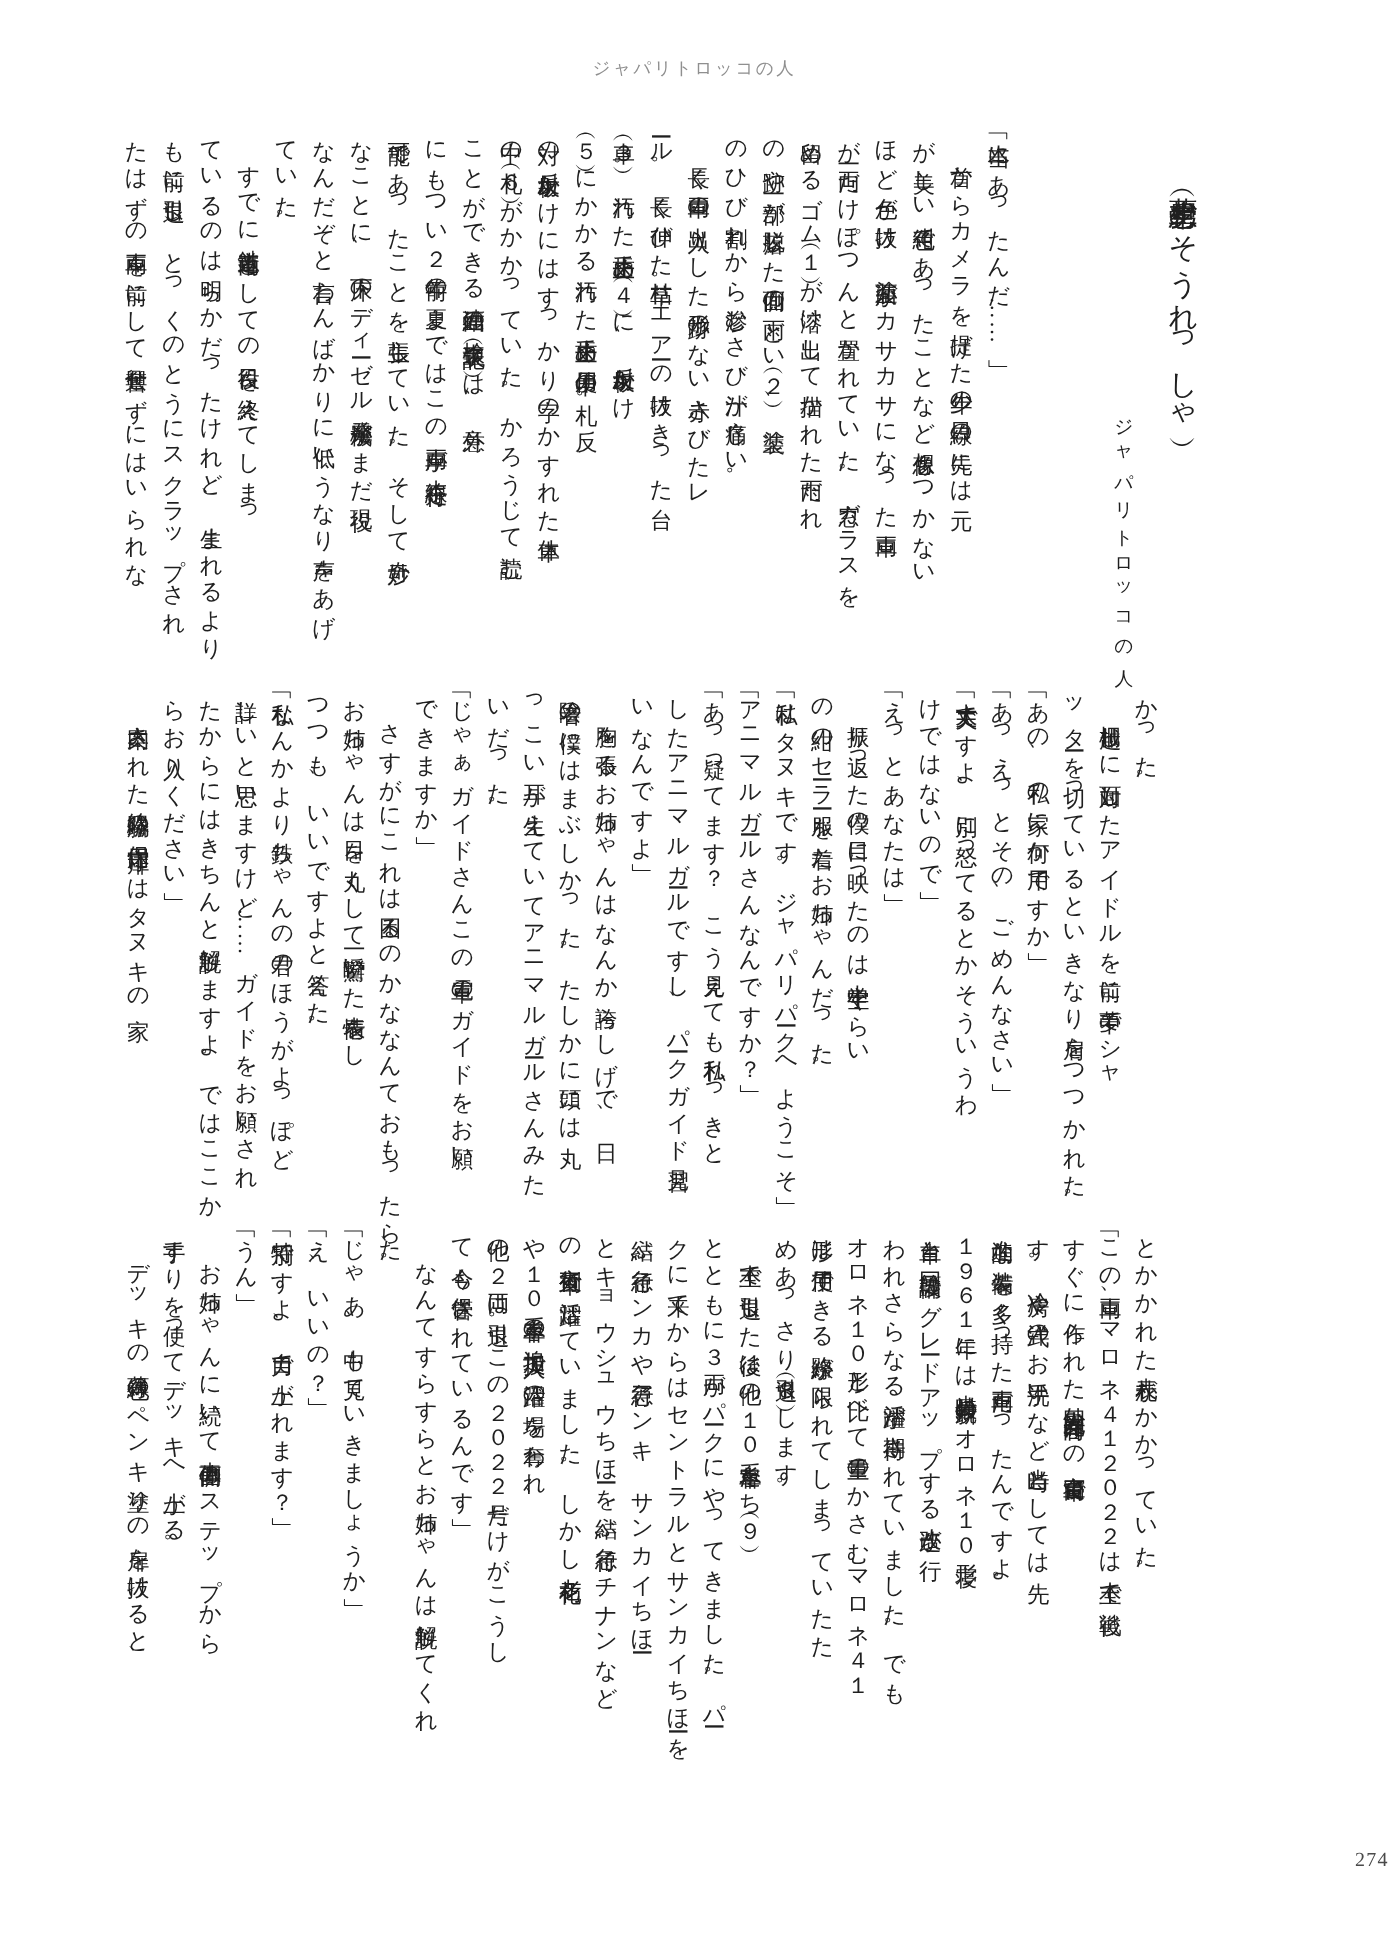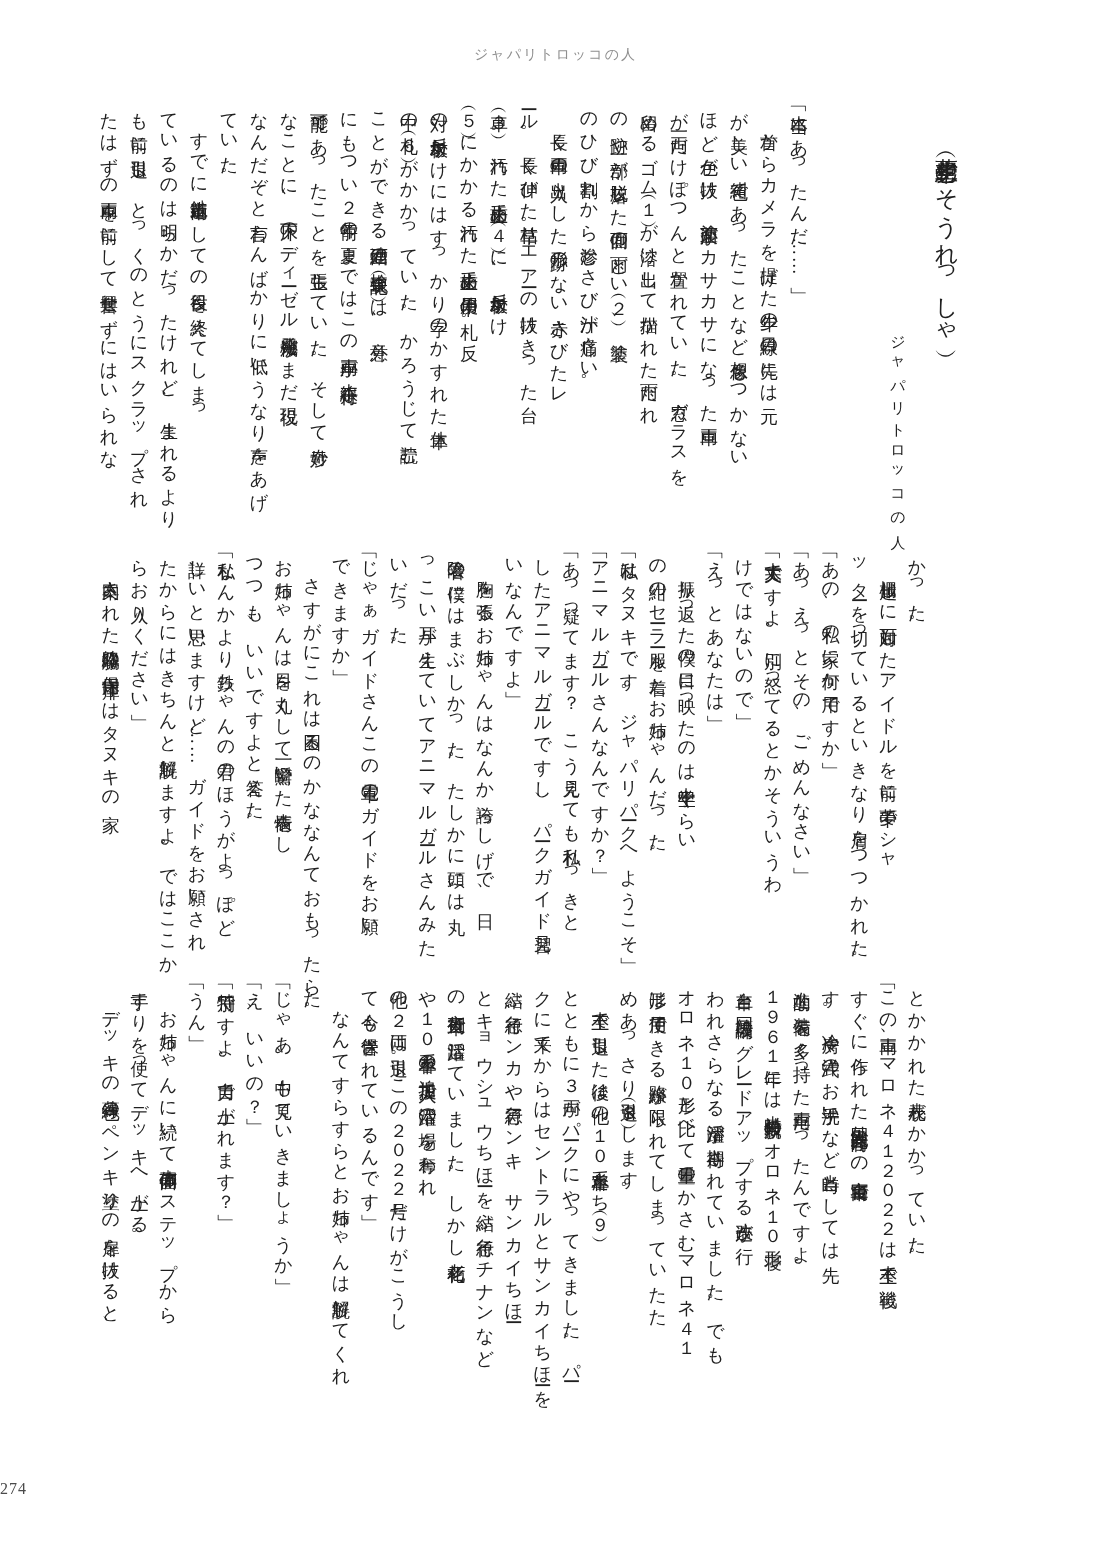--- a/index.html
+++ b/index.html
@@ -69,21 +69,21 @@
     line-height: 1;
     letter-spacing: 5px;
     padding-top: 225px;
     white-space: nowrap;
   }
   .page-number {
     position: absolute;
     top: 1480px;
     left: 0;
     width: 100%;
-    text-align: left;
+    text-align: right;
     font-size: 16px;
     letter-spacing: 1px;
     color: #4a4a4a;
   }
 </style>
 </head>
 <body>
 
 <div class="running-header">ジャパリトロッコの人</div>
 

